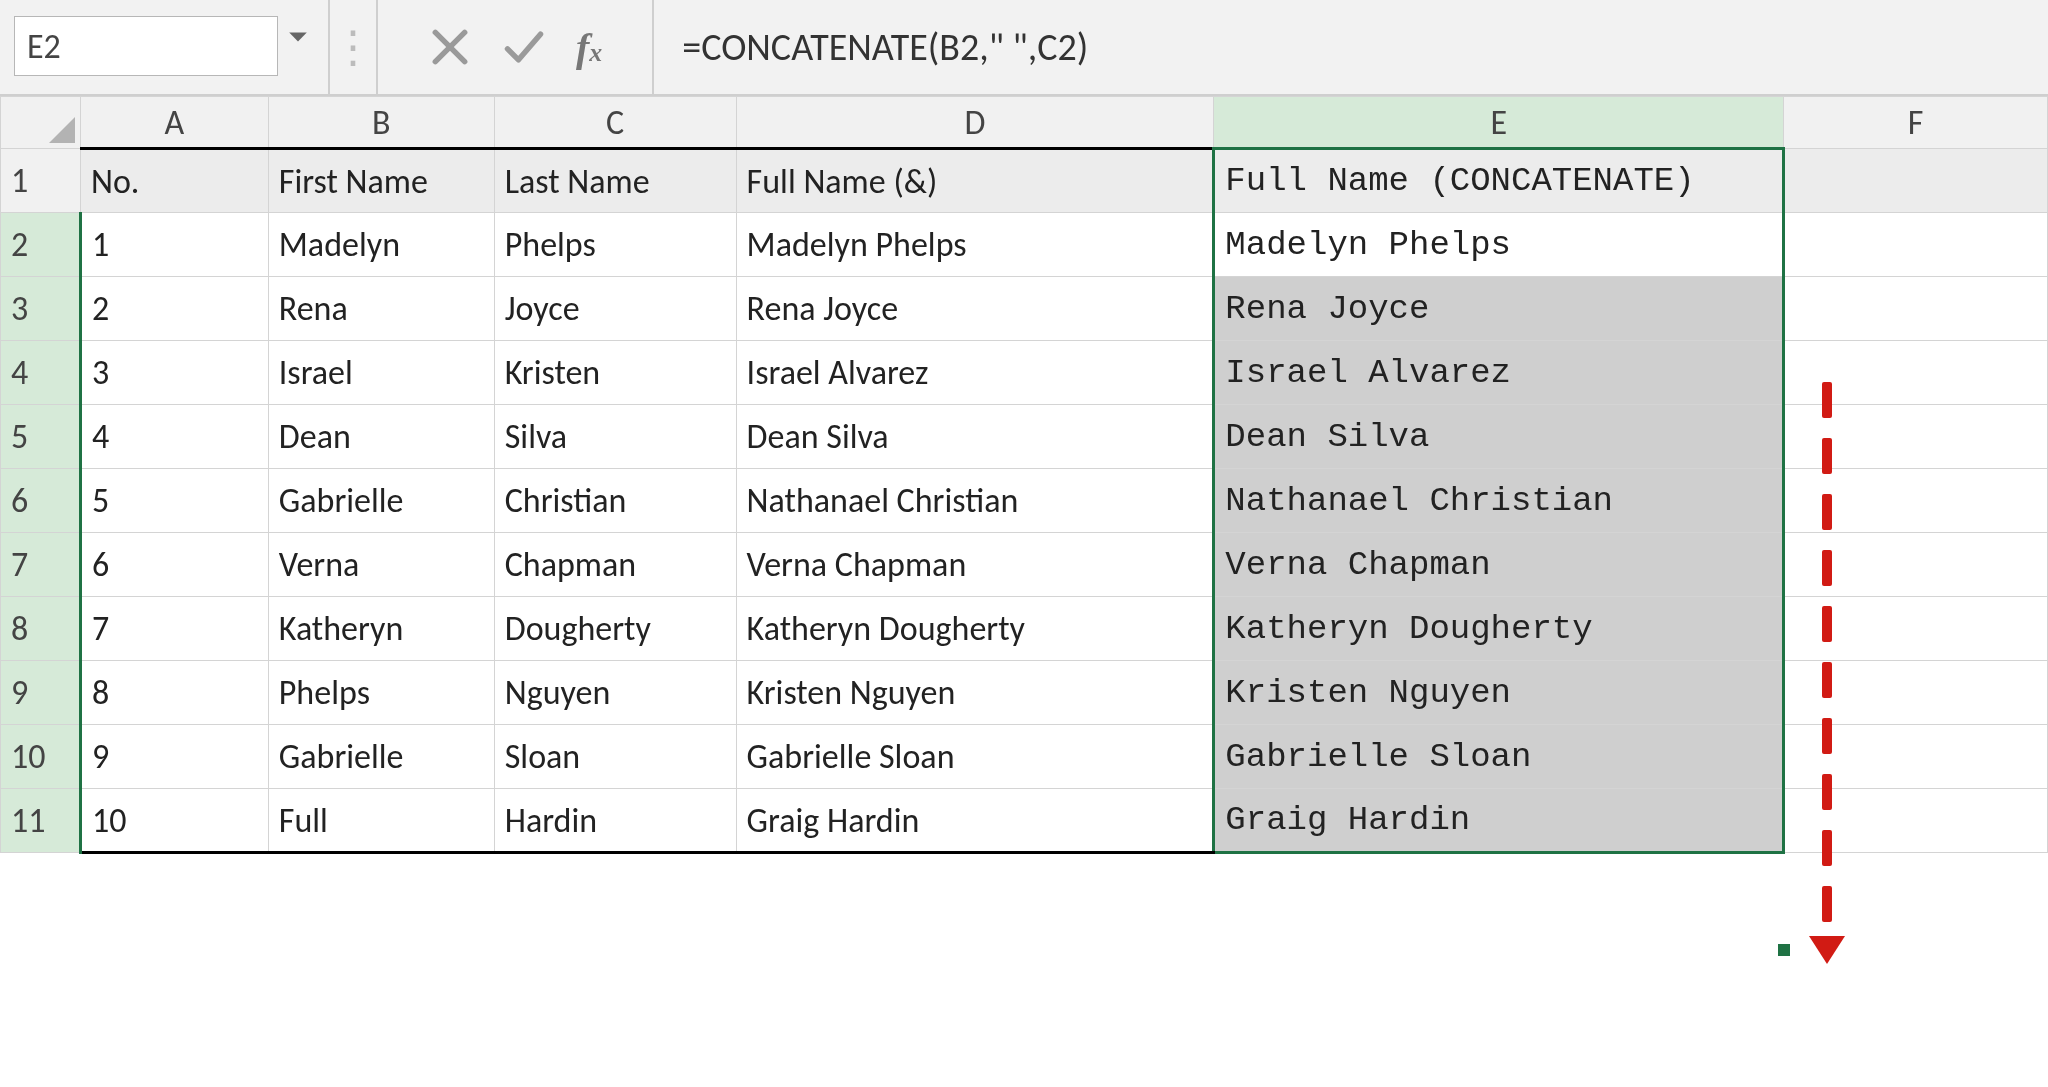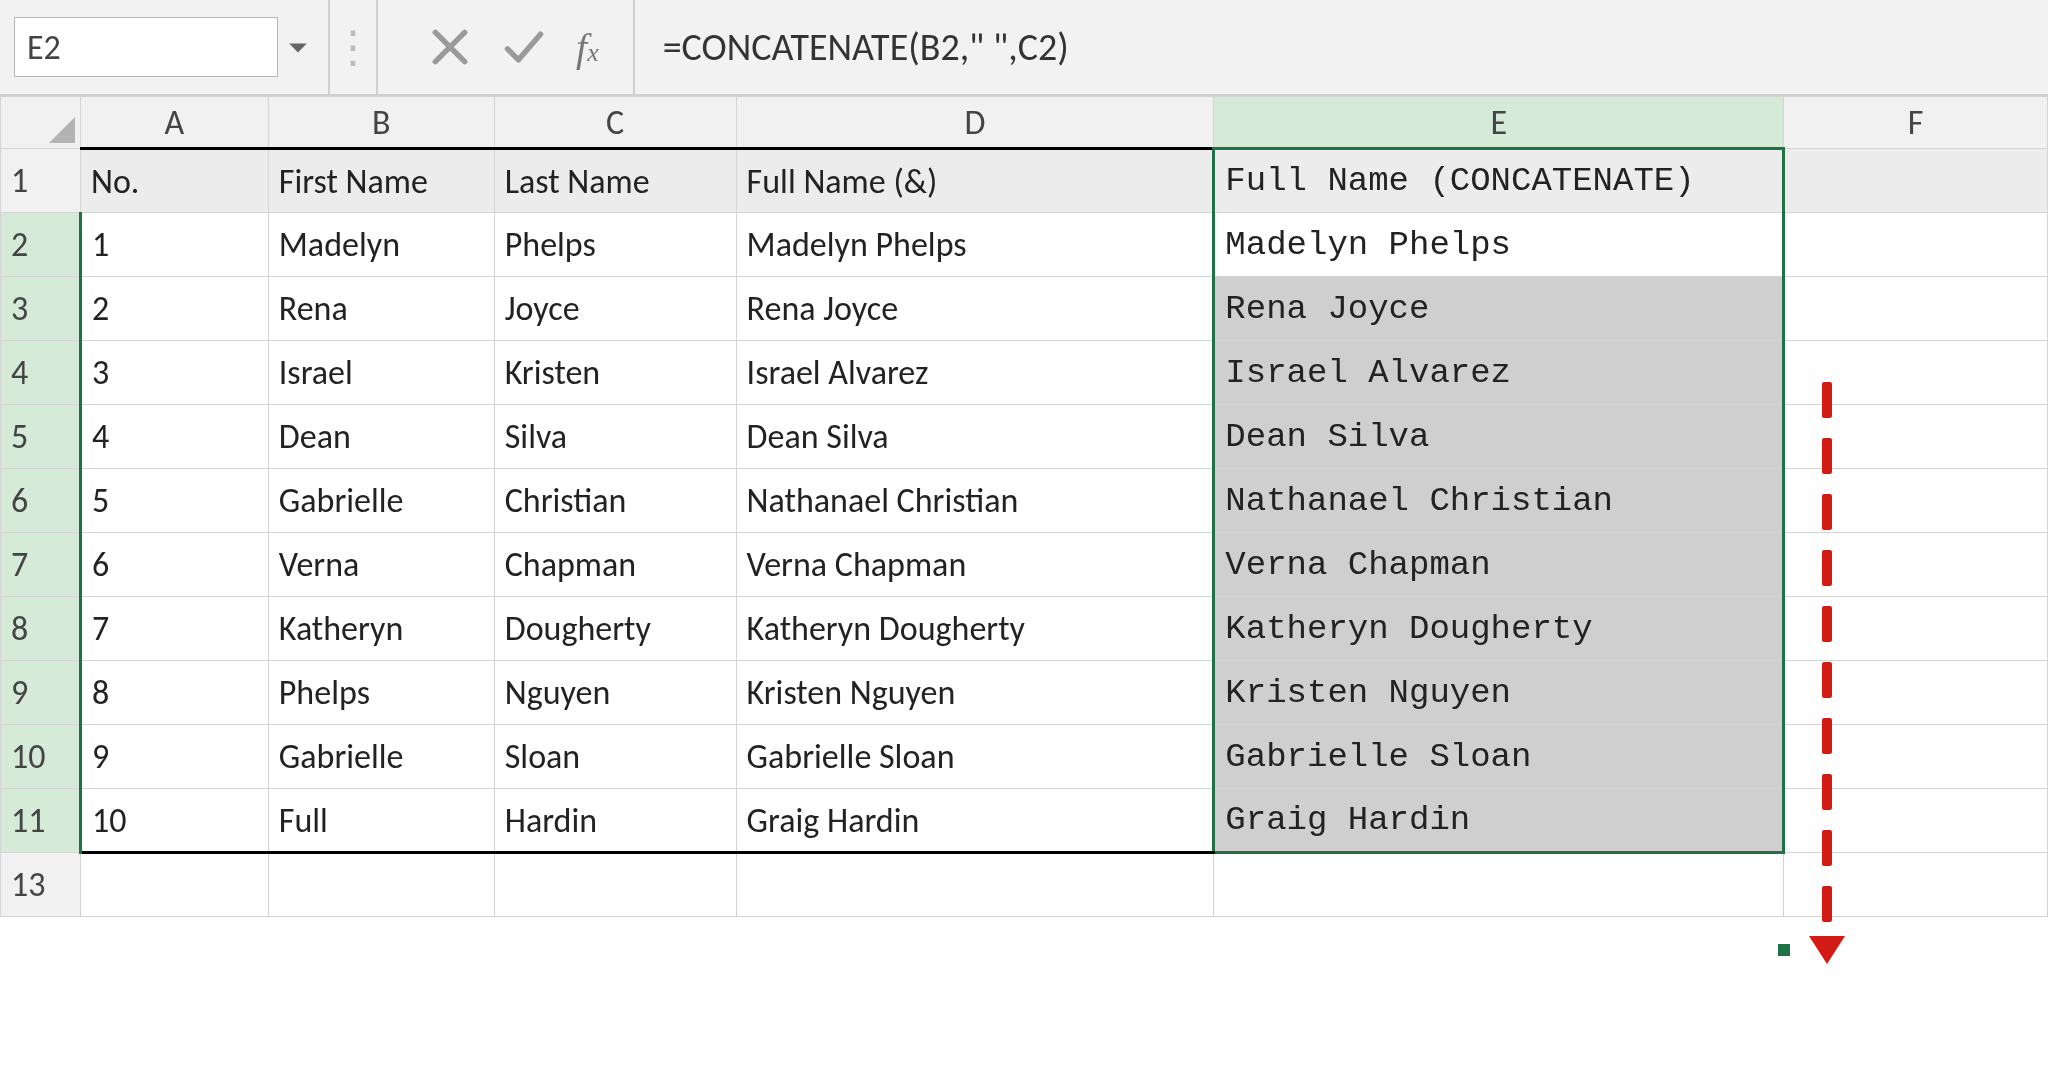--- a/index.html
+++ b/index.html
@@ -16,24 +16,24 @@
   
   .formula-bar {
     display: flex;
     align-items: stretch;
     height: 96px;
     background: #f2f2f2;
     border-bottom: 2px solid #cfcfcf;
   }
   .name-box-wrap {
     display: flex;
-    align-items: center;
+    align-items: flex-start;
     width: 330px;
     border-right: 2px solid #cfcfcf;
-    padding: 0 10px 0 14px;
+    padding: 16px 10px 0 14px;
   }
   .name-box {
     flex: 1;
     height: 60px;
     background: #ffffff;
     border: 1px solid #b7b7b7;
     padding: 4px 12px;
     font-size: 34px;
     color: #444;
     display: flex;
@@ -52,23 +52,24 @@
     align-items: center;
     justify-content: center;
     color: #bcbcbc;
     font-size: 44px;
     border-right: 2px solid #cfcfcf;
   }
   .fb-buttons {
     display: flex;
     align-items: center;
     gap: 30px;
-    padding: 0 28px 0 50px;
+    padding: 0 44px 0 50px;
     color: #9a9a9a;
     border-right: 2px solid #cfcfcf;
+    font-weight: bold;
   }
   .fb-buttons .icon svg { width: 44px; height: 44px; display:block; }
   .fx-label {
     font-style: italic;
     font-family: "Cambria Math", serif;
     font-size: 40px;
     color: #777;
     padding-right: 6px;
   }
   .formula-input {
@@ -365,29 +366,20 @@
     <th class="rowhead active">11</th>
     <td class="dborder dborder-left dborder-bottom numcell">10</td>
     <td class="dborder dborder-bottom">Full</td>
     <td class="dborder dborder-bottom">Hardin</td>
     <td class="dborder dborder-bottom">Graig Hardin</td>
     <td class="sel sel-left sel-right sel-bottom dborder-bottom rel">Graig Hardin</td>
     <td></td>
   </tr>
 
 
-  <tr>
-    <th class="rowhead">13</th>
-    <td></td>
-    <td></td>
-    <td></td>
-    <td></td>
-    <td></td>
-    <td></td>
-  </tr>
 </tbody>
       </table>
 </div>
 
 <div class="fill-handle" style="position:absolute; left:1778px; top:848px;"></div>
 
 <div class="arrow-annot">
   <div class="dash"></div>
       <div class="dash"></div>
       <div class="dash"></div>

